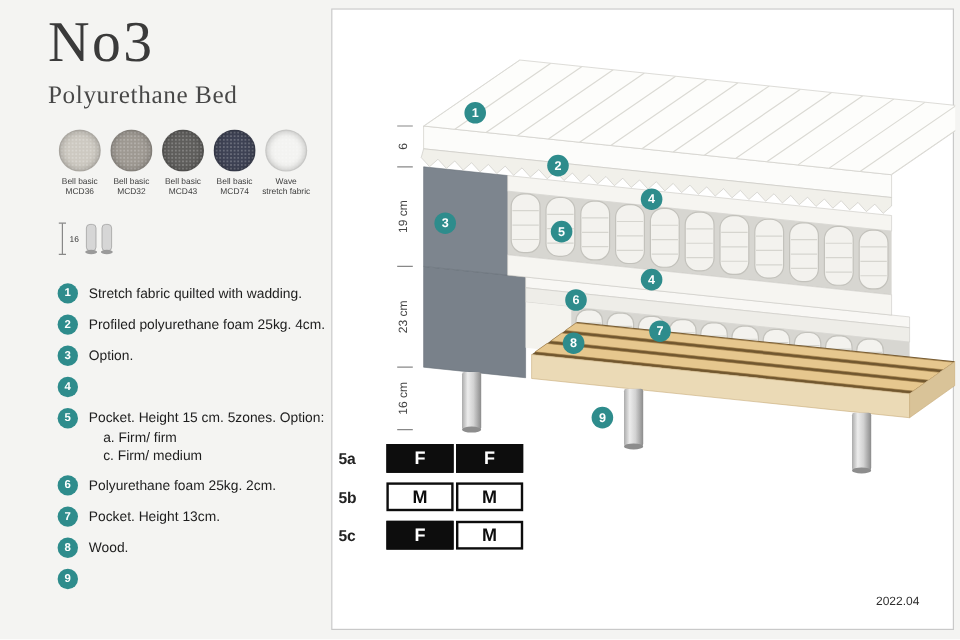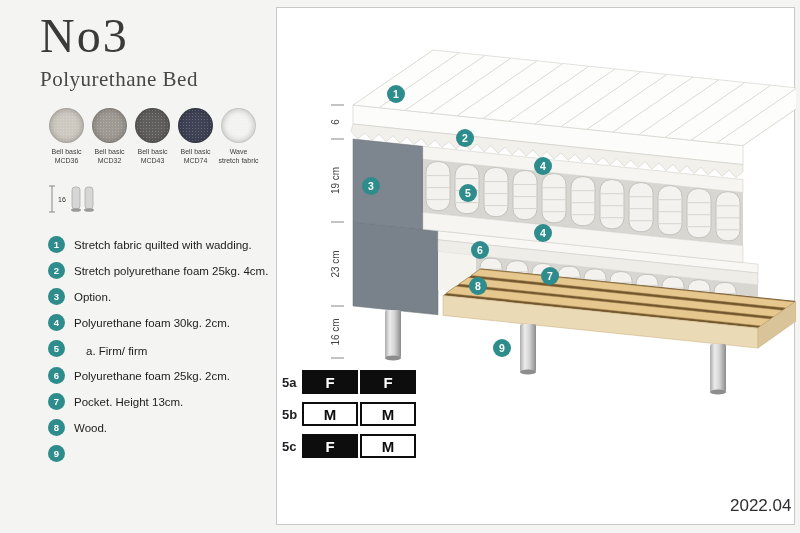--- a/index.html
+++ b/index.html
@@ -38,41 +38,41 @@
   
   .items{position:absolute;left:48px;top:236px;width:232px;margin:0;padding:0;list-style:none;}
   .item{display:flex;align-items:flex-start;margin-bottom:9px;}
   .num-badge{
     flex:0 0 17px;width:17px;height:17px;border-radius:50%;background:var(--accent);
     color:#fff;font-size:9.5px;font-weight:bold;display:flex;align-items:center;
     justify-content:center;margin-right:9px;
   }
   .txt{font-size:11.5px;line-height:1.25;padding-top:2px;color:#1d1d1d;}
   .sub{margin-top:2px;}
-  .sub div{margin-left:12px;text-align:center;}
+  .sub div{margin-left:12px;}
   
   #diagram{position:absolute;left:328px;top:46px;}
   .dim-label{font-size:10px;fill:#444;text-anchor:middle;font-family:"Liberation Sans",sans-serif;}
   .badge circle{fill:var(--accent);}
   .badge text{
     fill:#fff;font-family:"Liberation Sans",sans-serif;font-size:10.5px;
     font-weight:bold;text-anchor:middle;
   }
   
   .firmness{position:absolute;left:282px;top:370px;}
   .f-row{display:flex;align-items:center;margin-bottom:8px;height:24px;}
-  .f-label{width:20px;font-size:13px;font-weight:bold;color:#222;}
+  .f-label{width:40px;font-size:13px;font-weight:bold;color:#222;}
   .f-cell{
     width:56px;height:24px;box-sizing:border-box;display:flex;align-items:center;
     justify-content:center;font-size:15px;font-weight:bold;
   }
   .f-cell.filled{background:#0d0d0d;color:#ffffff;border:1px solid #0d0d0d;margin-right:2px;}
   .f-cell.open{background:#ffffff;color:#0d0d0d;border:2px solid #0d0d0d;margin-right:2px;}
   
-  .version{position:absolute;left:730px;top:496px;font-size:17px;color:#2e2e2e;}
+  .version{position:absolute;left:730px;top:496px;font-size:10px;color:#2e2e2e;}
 </style>
 </head>
 <body>
 
 <div id="app">
 
   <div class="panel"></div>
 
   <div class="header">
     <h1 class="title">No3</h1>
@@ -128,35 +128,36 @@
     <ellipse cx="41" cy="28" rx="5" ry="1.8" fill="#9a9a9a"></ellipse>
   </svg>
 
   <ol class="items">
     <li class="item">
       <span class="num-badge">1</span>
       <div class="txt">Stretch fabric quilted with wadding.</div>
     </li>
     <li class="item">
       <span class="num-badge">2</span>
-      <div class="txt">Stretch polyurethane foam 25kg. 4cm.</div>
+      <div class="txt">Profiled polyurethane foam 25kg. 4cm.</div>
     </li>
     <li class="item">
       <span class="num-badge">3</span>
       <div class="txt">Option.</div>
     </li>
     <li class="item">
       <span class="num-badge">4</span>
-      <div class="txt">Polyurethane foam 30kg. 2cm.</div>
     </li>
     <li class="item">
       <span class="num-badge">5</span>
       <div class="txt">
+        <div>Pocket. Height 15 cm. 5zones. Option:</div>
         <div class="sub">
           <div>a. Firm/ firm</div>
+          <div>c. Firm/ medium</div>
         </div>
       </div>
     </li>
     <li class="item">
       <span class="num-badge">6</span>
       <div class="txt">Polyurethane foam 25kg. 2cm.</div>
     </li>
     <li class="item">
       <span class="num-badge">7</span>
       <div class="txt">Pocket. Height 13cm.</div>

